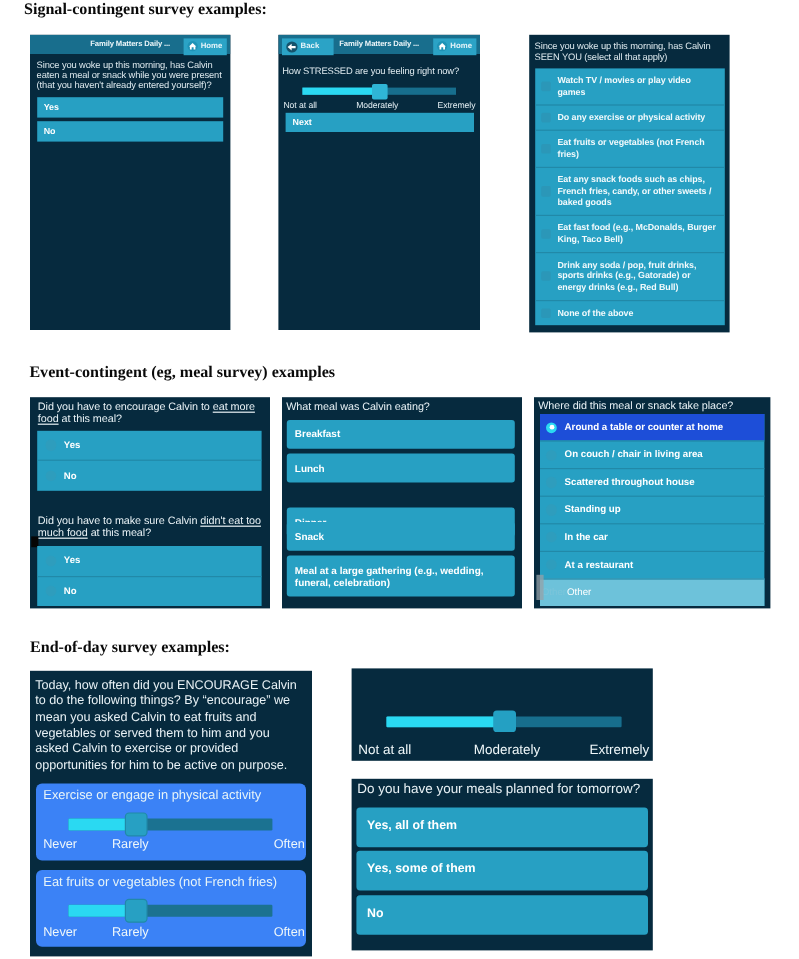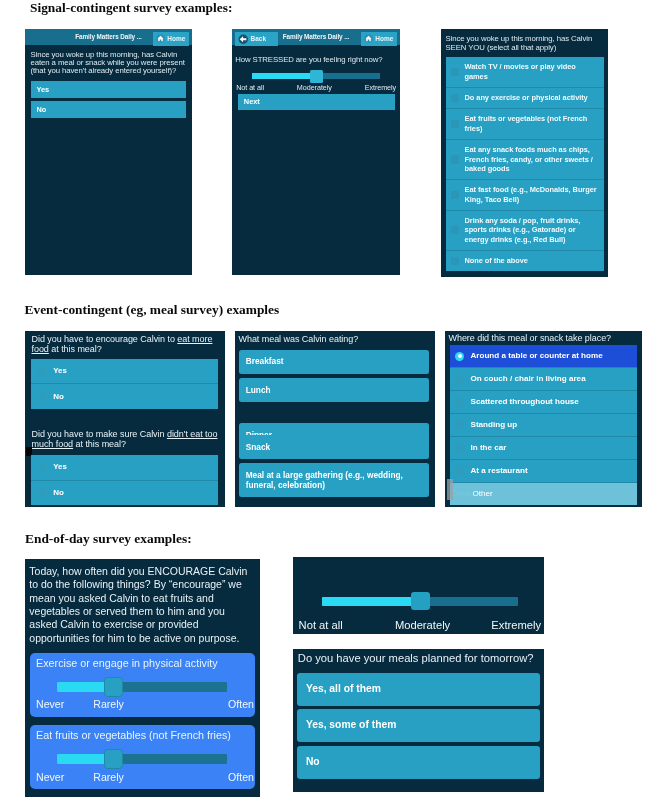--- a/index.html
+++ b/index.html
@@ -54,21 +54,21 @@
   .slider.s4 .fill{top:4.7px;height:9px;background:#2ad9f2;border-radius:1px;}
   .slider.s4 .thumb{width:18.7px;height:18.3px;background:#24a0c3;border-radius:3px;}
   .slabs.s4l{font-size:11.2px;color:#f0f8fa;letter-spacing:0px;}
   .mopt.m3{left:3.9px;width:243px;height:32.4px;border-radius:3px;font-size:10.3px;padding:16px 9px;}
   .artifact{position:absolute;width:6.2px;height:8.3px;background:#050505;}
   .opt{position:absolute;background:#27a0c3;color:#ffffff;font-weight:bold;display:flex;align-items:center;}
 </style>
 </head>
 <body>
 
-<div class="sec-h" style="left:30px;top:-0.5px;">Signal-contingent survey examples:</div>
+<div class="sec-h" style="left:20px;top:-0.5px;">Signal-contingent survey examples:</div>
 
 <div class="panel" style="left:25px;top:29px;width:167px;height:246px;">
   <div class="appbar">
     <div class="title">Family Matters Daily ...</div>
     <div class="hbtn" style="right:3.5px;">
       <svg class="ic" viewBox="0 0 24 24" width="9" height="9">
           <circle cx="12" cy="12" r="11.5" fill="#1f93b6"></circle>
           <path fill="#fff" d="M12 4.8 3.9 12.6h2.1v7.0h4.0v-5.0h4.2v5.0h4.0v-7.0h2.0z"></path>
         </svg>
       <span class="lbl">Home</span>
@@ -127,21 +127,21 @@
     <div class="cbrow">
         <span class="cbox"></span>
         <span class="cbl">Do any exercise or physical activity</span>
       </div>
     <div class="cbrow">
         <span class="cbox"></span>
         <span class="cbl">Eat fruits or vegetables (not French fries)</span>
       </div>
     <div class="cbrow">
         <span class="cbox"></span>
-        <span class="cbl">Eat any snack foods much as chips, French fries, candy, or other sweets / baked goods</span>
+        <span class="cbl">Eat any snack foods such as chips, French fries, candy, or other sweets / baked goods</span>
       </div>
     <div class="cbrow">
         <span class="cbox"></span>
         <span class="cbl">Eat fast food (e.g., McDonalds, Burger King, Taco Bell)</span>
       </div>
     <div class="cbrow">
         <span class="cbox"></span>
         <span class="cbl">Drink any soda / pop, fruit drinks, sports drinks (e.g., Gatorade) or energy drinks (e.g., Red Bull)</span>
       </div>
     <div class="cbrow">

